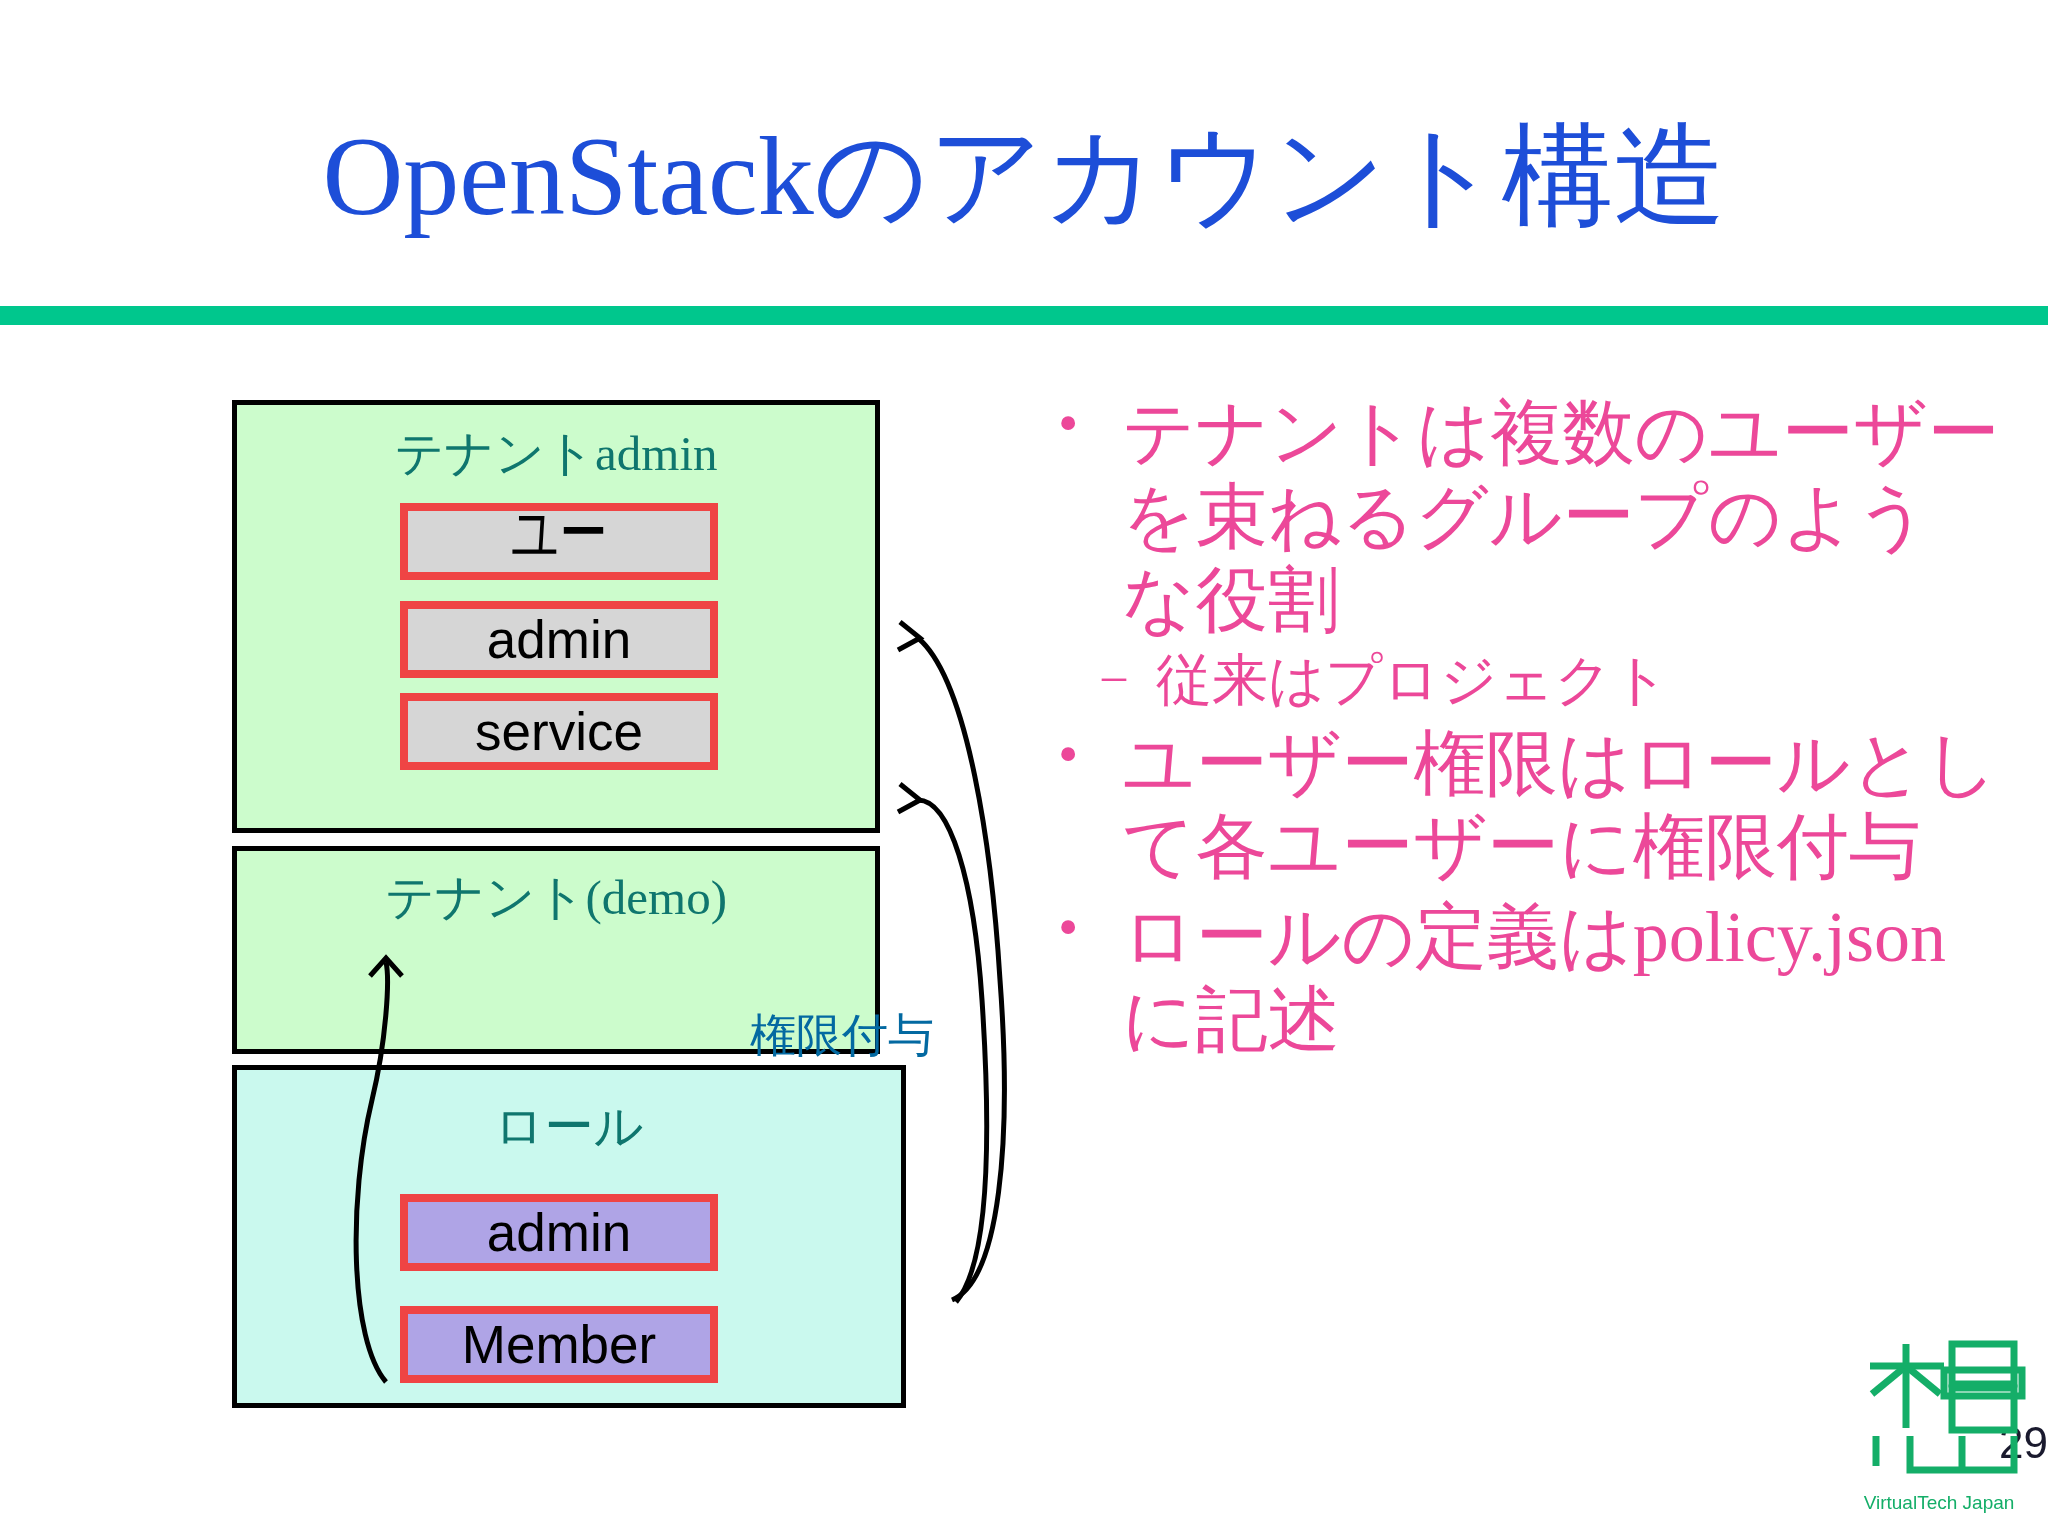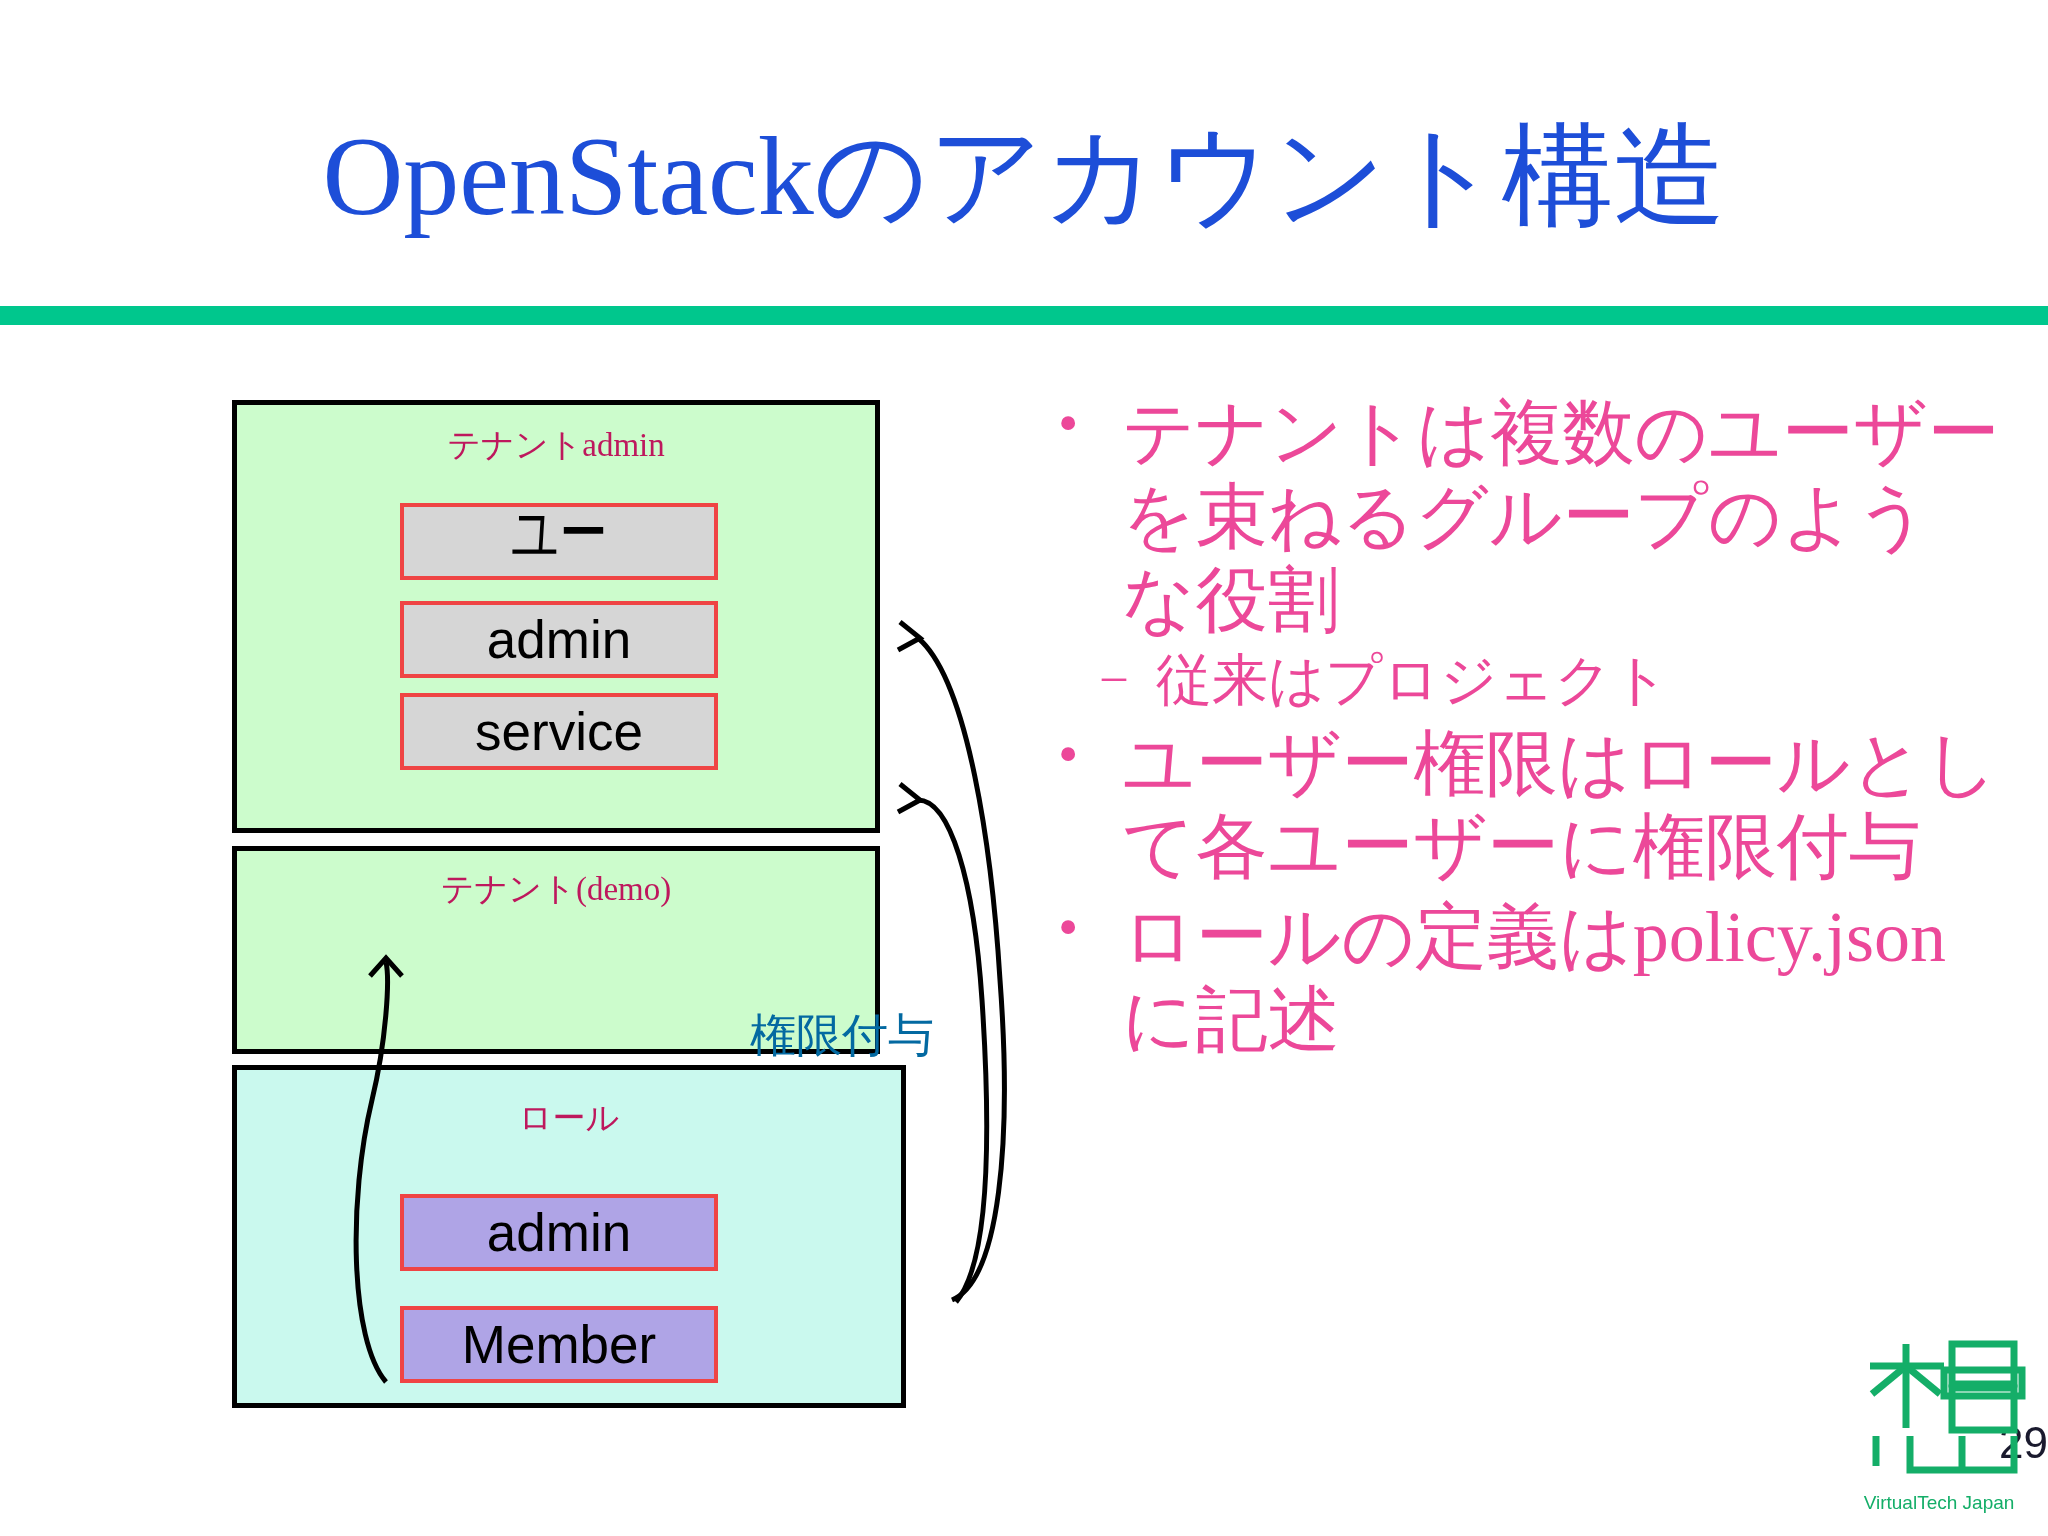--- a/index.html
+++ b/index.html
@@ -60,35 +60,35 @@
 
   #box-tenant-admin { top: 0px;   width: 648px; height: 433px; }
   #box-tenant-demo  { top: 446px; width: 648px; height: 208px; }
   #box-role         { top: 665px; width: 674px; height: 343px; }
 
   .group-label {
     position: absolute;
     width: 100%;
     text-align: center;
     font-family: "Liberation Serif", "DejaVu Serif", serif;
-    font-size: 33px;
+    font-size: 49px;
     line-height: 1;
     white-space: nowrap;
-    color: #be185d;
+    color: #0f766e;
   }
   #label-tenant-admin { top: 24px; }
   #label-tenant-demo  { top: 22px; }
   #label-role         { top: 32px; }
 
   .item-box {
     position: absolute;
     left: 163px;
     width: 318px;
     height: 77px;
-    border: 4px solid #ef4444;
+    border: 8px solid #ef4444;
     box-sizing: border-box;
     display: flex;
     align-items: center;
     justify-content: center;
     font-family: "Liberation Sans", "DejaVu Sans", sans-serif;
     font-size: 53px;
     line-height: 1;
     color: #000000;
   }
   .item-box.user-item { background: #d6d6d6; }

